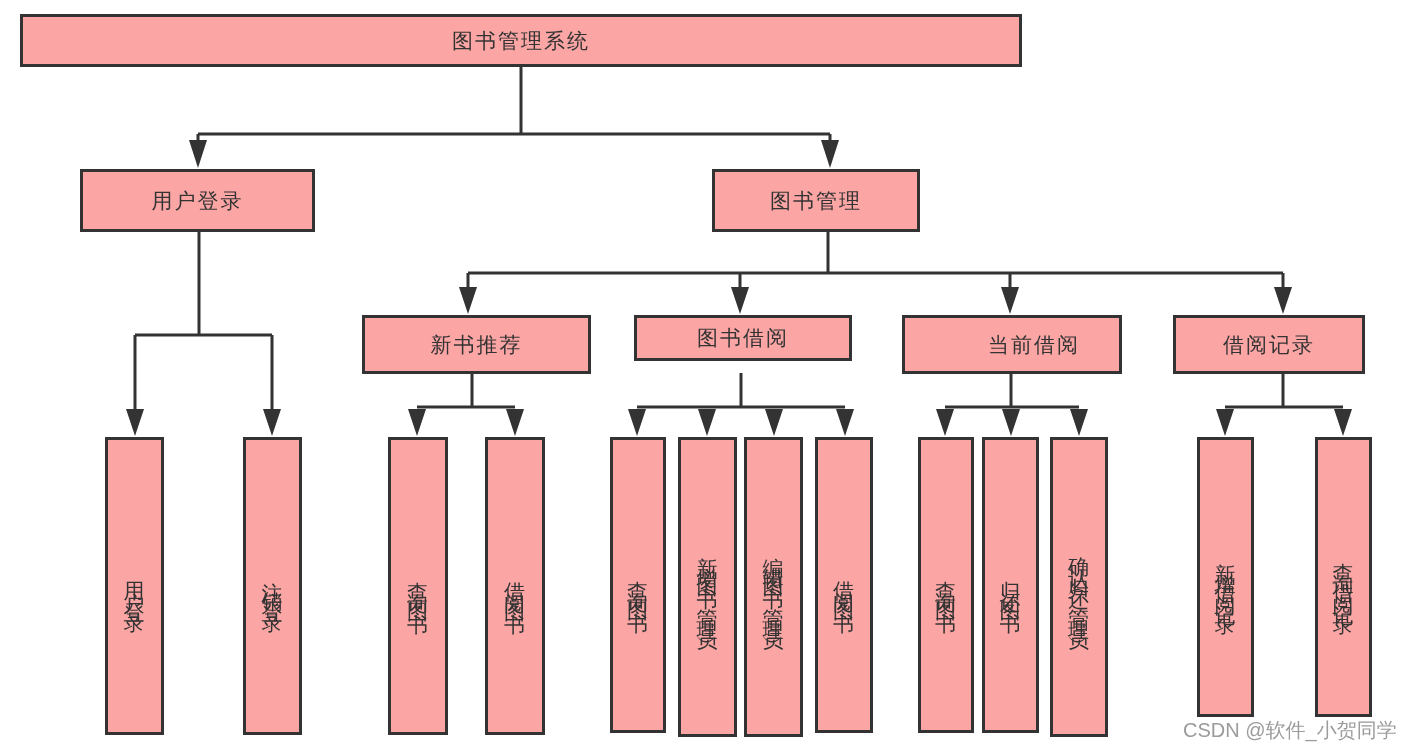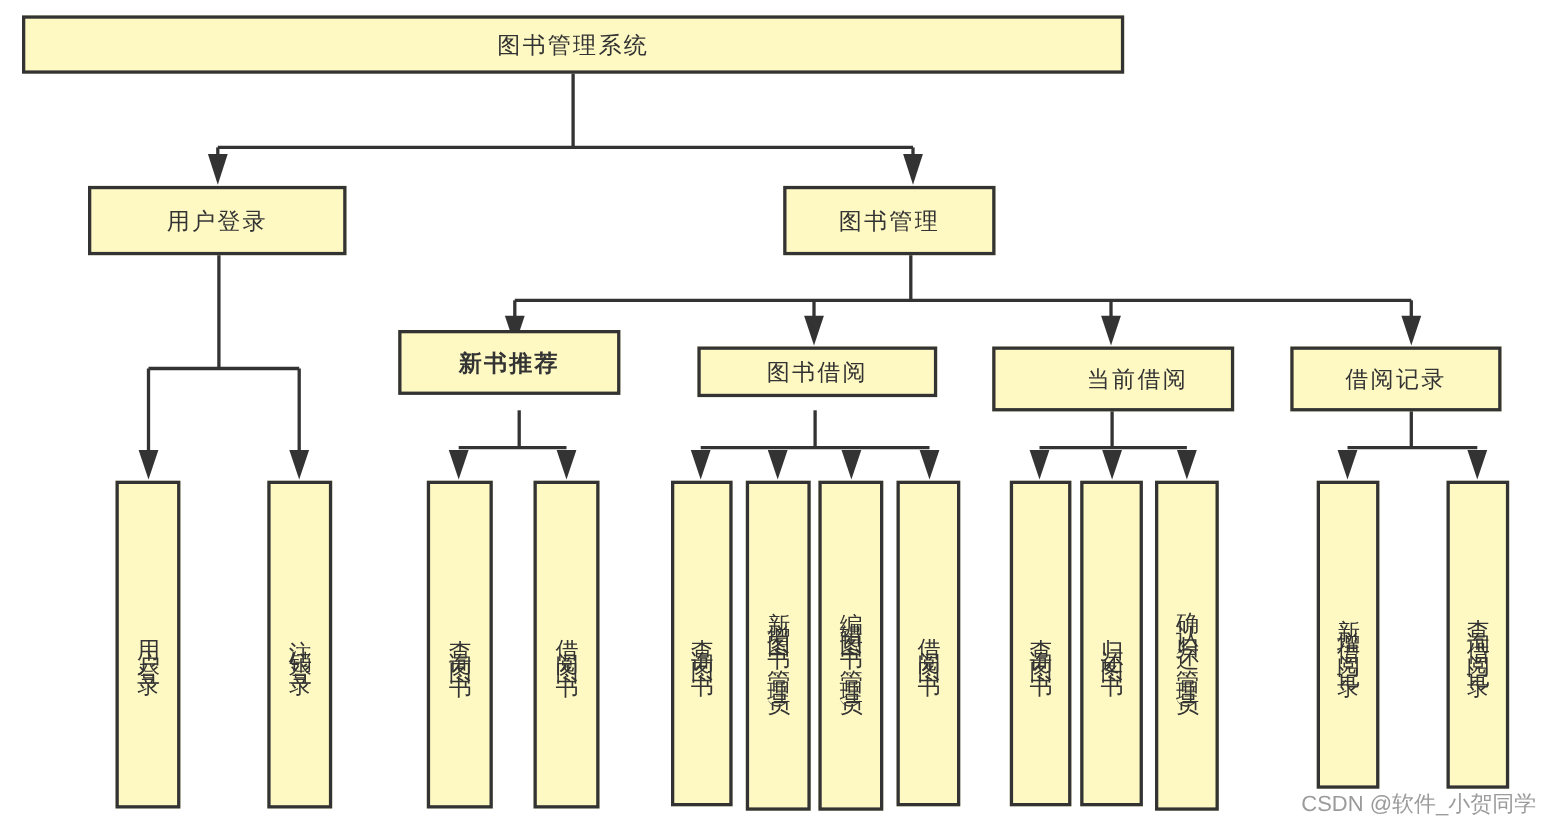--- a/index.html
+++ b/index.html
@@ -18,21 +18,21 @@
   svg.connectors {
     position: absolute;
     left: 0; top: 0;
     width: 1405px;
     height: 747px;
   }
   .node {
     position: absolute;
     box-sizing: border-box;
     border: 3px solid #333333;
-    background: #fef9c3;
+    background: #fca5a5;
     display: flex;
     align-items: center;
     justify-content: center;
     color: #333333;
   }
   .node.h span {
     font-size: 21px;
     letter-spacing: 2px;
     white-space: nowrap;
   }
@@ -120,25 +120,25 @@
     </g>
   </svg>
 
   <div class="node h" style="left:20px; top:14px; width:1002px; height:53px;">
     <span>图书管理系统</span>
   </div>
 
   <div class="node h" style="left:80px; top:169px; width:235px; height:63px;">
     <span>用户登录</span>
   </div>
-  <div class="node h" style="left:712px; top:169px; width:193px; height:63px;">
+  <div class="node h" style="left:712px; top:169px; width:208px; height:63px;">
     <span>图书管理</span>
   </div>
 
-  <div class="node h" style="left:362px; top:300px; width:202px; height:59px;font-weight:bold;">
+  <div class="node h" style="left:362px; top:315px; width:229px; height:59px;">
     <span>新书推荐</span>
   </div>
   <div class="node h" style="left:634px; top:315px; width:218px; height:46px;">
     <span>图书借阅</span>
   </div>
   <div class="node h" style="left:902px; top:315px; width:220px; height:59px;padding-left:44px;">
     <span>当前借阅</span>
   </div>
   <div class="node h" style="left:1173px; top:315px; width:192px; height:59px;">
     <span>借阅记录</span>

